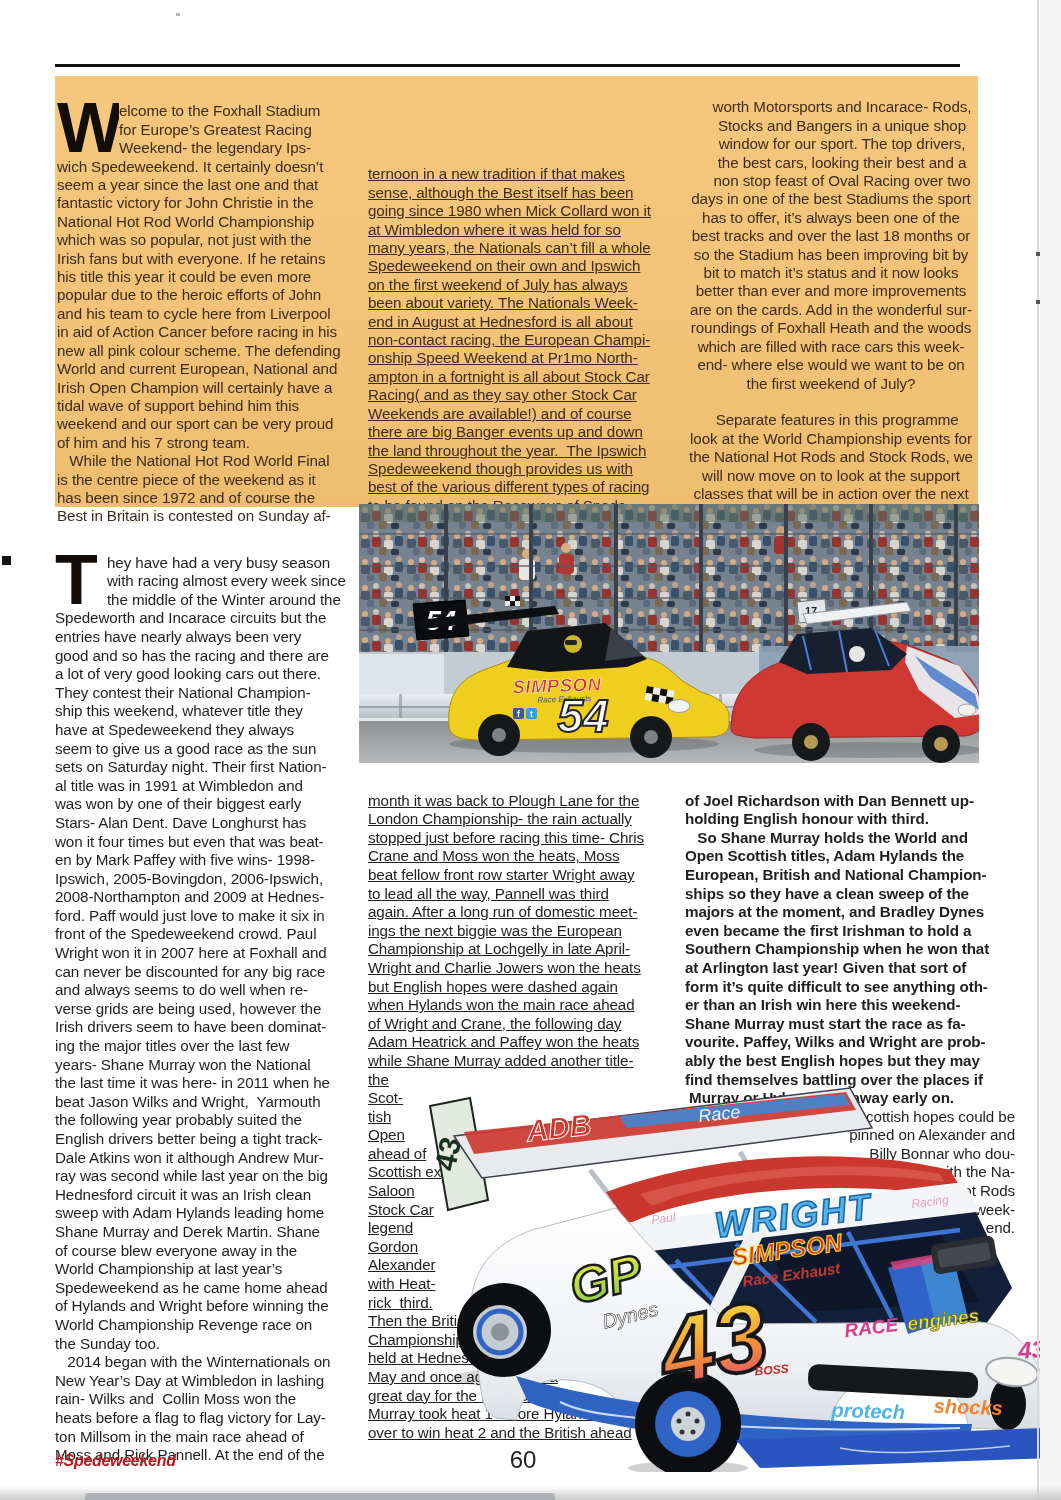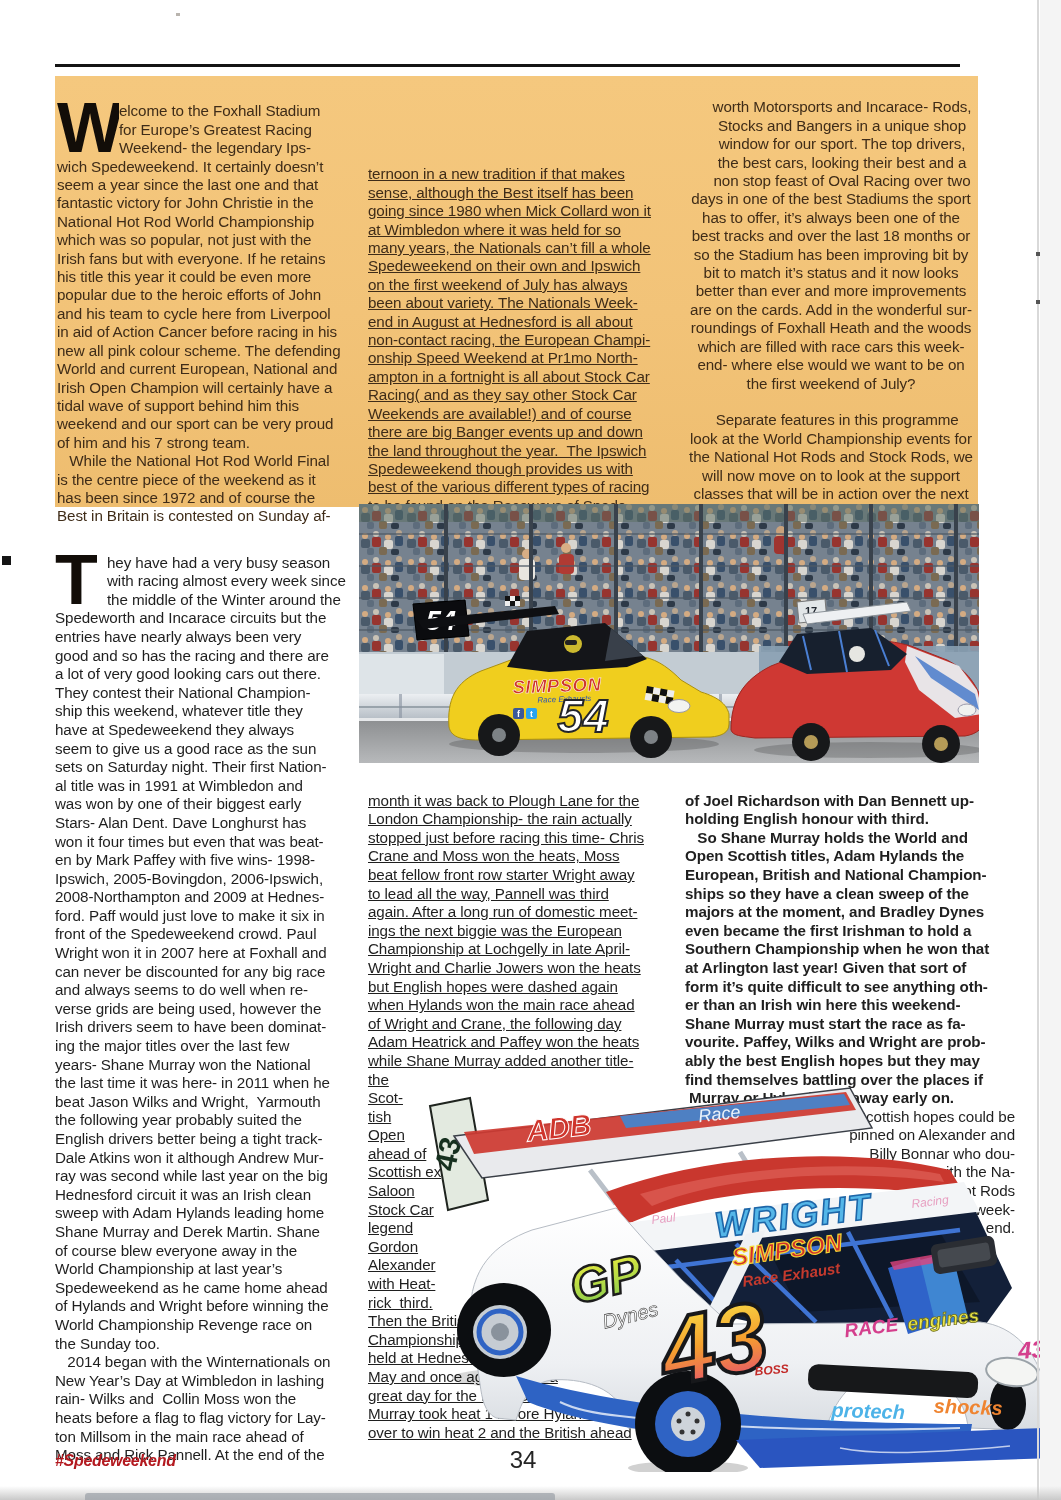--- a/index.html
+++ b/index.html
@@ -452,21 +452,21 @@
     <text x="352" y="302" transform="rotate(-5 352 302)" font-size="12" font-weight="bold" font-style="italic" fill="#c22a28" text-anchor="middle">BOSS</text>
     <ellipse cx="592" cy="300" rx="26" ry="14" transform="rotate(8 592 300)" fill="#f4f5f3" stroke="#9aa2a8" stroke-width="2"></ellipse>
     <text x="612" y="286" transform="rotate(-4 612 286)" font-size="24" font-weight="bold" font-style="italic" fill="#d43f8d" text-anchor="middle">43</text>
     <text x="448" y="346" transform="rotate(2 448 346)" font-size="20" font-weight="bold" font-style="italic" fill="#4db3e8" text-anchor="middle">protech</text>
     <text x="548" y="342" transform="rotate(2 548 342)" font-size="20" font-weight="bold" font-style="italic" fill="#ef8430" text-anchor="middle">shocks</text>
     <polygon points="316,368 624,356 636,386 340,396" fill="#2a55c0"></polygon>
     <path d="M420,376 q30,6 80,4 q50,-2 90,-6" stroke="#fff" stroke-width="1.5" fill="none" opacity="0.7"></path>
   </svg>
 
   <div class="footer-tag">#Spedeweekend</div>
-  <div class="page-num">34</div>
+  <div class="page-num">60</div>
 
   <div class="artifact" style="left:1040px;top:0;width:21px;height:1500px;background:#f4f4f4;"></div>
   <div class="artifact" style="left:1037px;top:0;width:2px;height:1500px;background:#d9d9d9;"></div>
   <div class="artifact" style="left:1036px;top:252px;width:4px;height:4px;background:#555;"></div>
   <div class="artifact" style="left:1036px;top:300px;width:4px;height:4px;background:#555;"></div>
   <div class="artifact" style="left:2px;top:556px;width:9px;height:9px;background:#151515;"></div>
   <div class="artifact" style="left:0;top:1486px;width:1061px;height:14px;background:linear-gradient(180deg,rgba(200,200,200,0) 0%,#c9c9c9 100%);"></div>
   <div class="artifact" style="left:85px;top:1493px;width:470px;height:7px;background:#9aa0a6;border-radius:3px 3px 0 0;opacity:0.7;"></div>
 </div>
 

